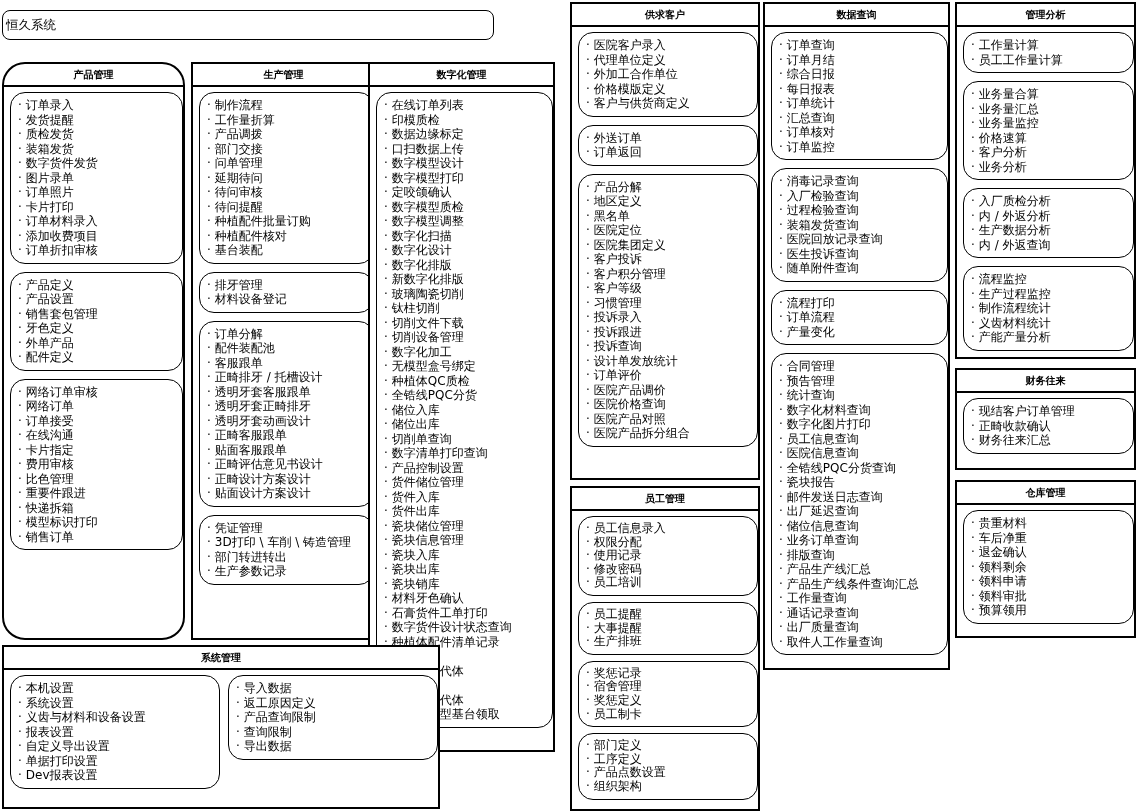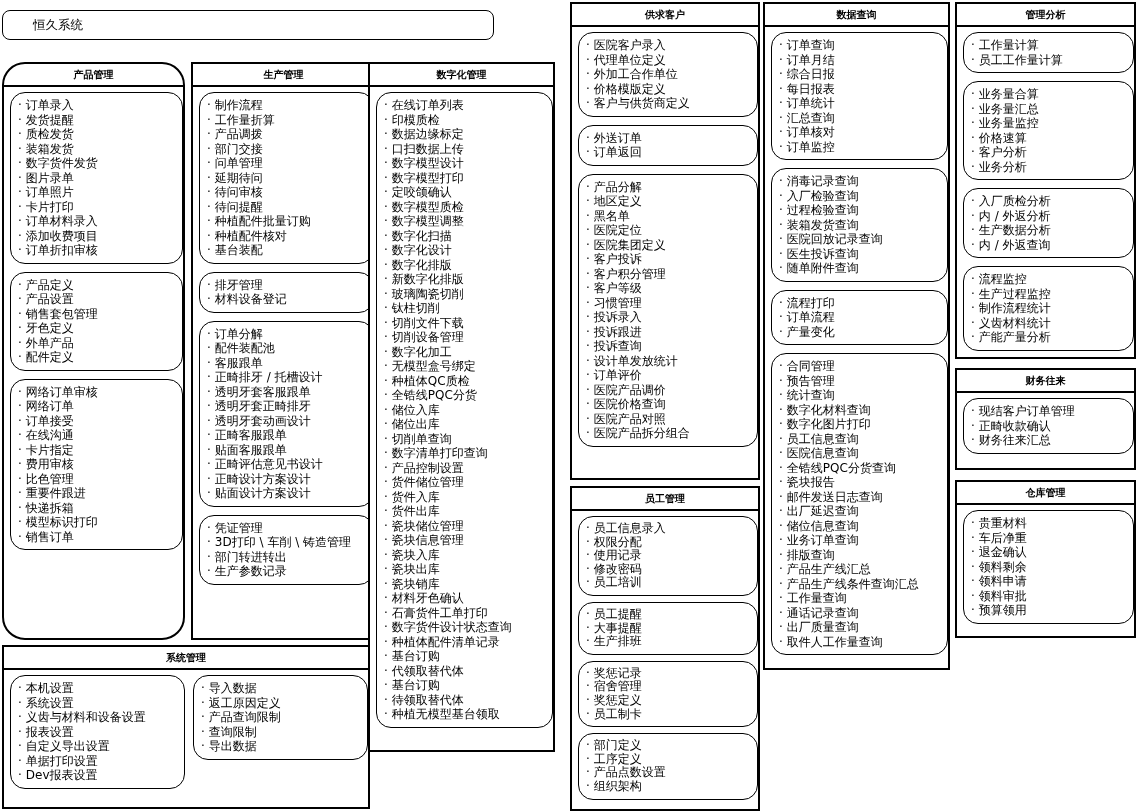--- a/index.html
+++ b/index.html
@@ -3,21 +3,21 @@
 <meta charset="utf-8">
 <style>
   html,body{margin:0;padding:0;}
   body{
     width:1138px;height:811px;position:relative;background:#ffffff;
     font-family:"DejaVu Sans","Liberation Sans",sans-serif;color:#000;
   }
   .system-title-box{
     position:absolute;left:2px;top:10px;width:492px;height:30px;
     border:1.5px solid #000;border-radius:8px;box-sizing:border-box;
-    display:flex;align-items:center;padding-left:30px;font-size:12.5px;
+    display:flex;align-items:center;padding-left:3px;font-size:12.5px;
     background:#fff;
   }
   .module{
     position:absolute;border:2px solid #000;box-sizing:border-box;
     background:#fff;overflow:hidden;
   }
   .module-title{
     font-weight:bold;font-size:10px;text-align:center;
     padding:4px 0 3px 0;border-bottom:2px solid #000;
   }
@@ -37,21 +37,21 @@
   
   #m-product    {left:2px;  top:62px;  width:183px;height:578px;border-radius:23px;}
   #m-production {left:191px;top:62px;  width:185px;height:578px;}
   #m-digital    {left:368px;top:62px;  width:187px;height:690px;}
   #m-supply     {left:570px;top:2px;   width:190px;height:478px;}
   #m-employee   {left:570px;top:486px; width:190px;height:325px;}
   #m-dataquery  {left:763px;top:2px;   width:187px;height:668px;}
   #m-analysis   {left:955px;top:2px;   width:181px;height:357px;}
   #m-finance    {left:955px;top:368px; width:181px;height:102px;}
   #m-warehouse  {left:955px;top:480px; width:181px;height:158px;}
-  #m-system     {left:2px;  top:645px; width:368px;height:164px;}
+  #m-system     {left:2px;  top:645px; width:438px;height:164px;}
   
   #m-system .module-body{flex-direction:row;align-items:flex-start;}
   #m-system .group{flex:1;}
   
   #m-employee .module-body{gap:6px;}
   #m-employee .item{line-height:13.6px;}
 </style>
 </head>
 <body>
 

